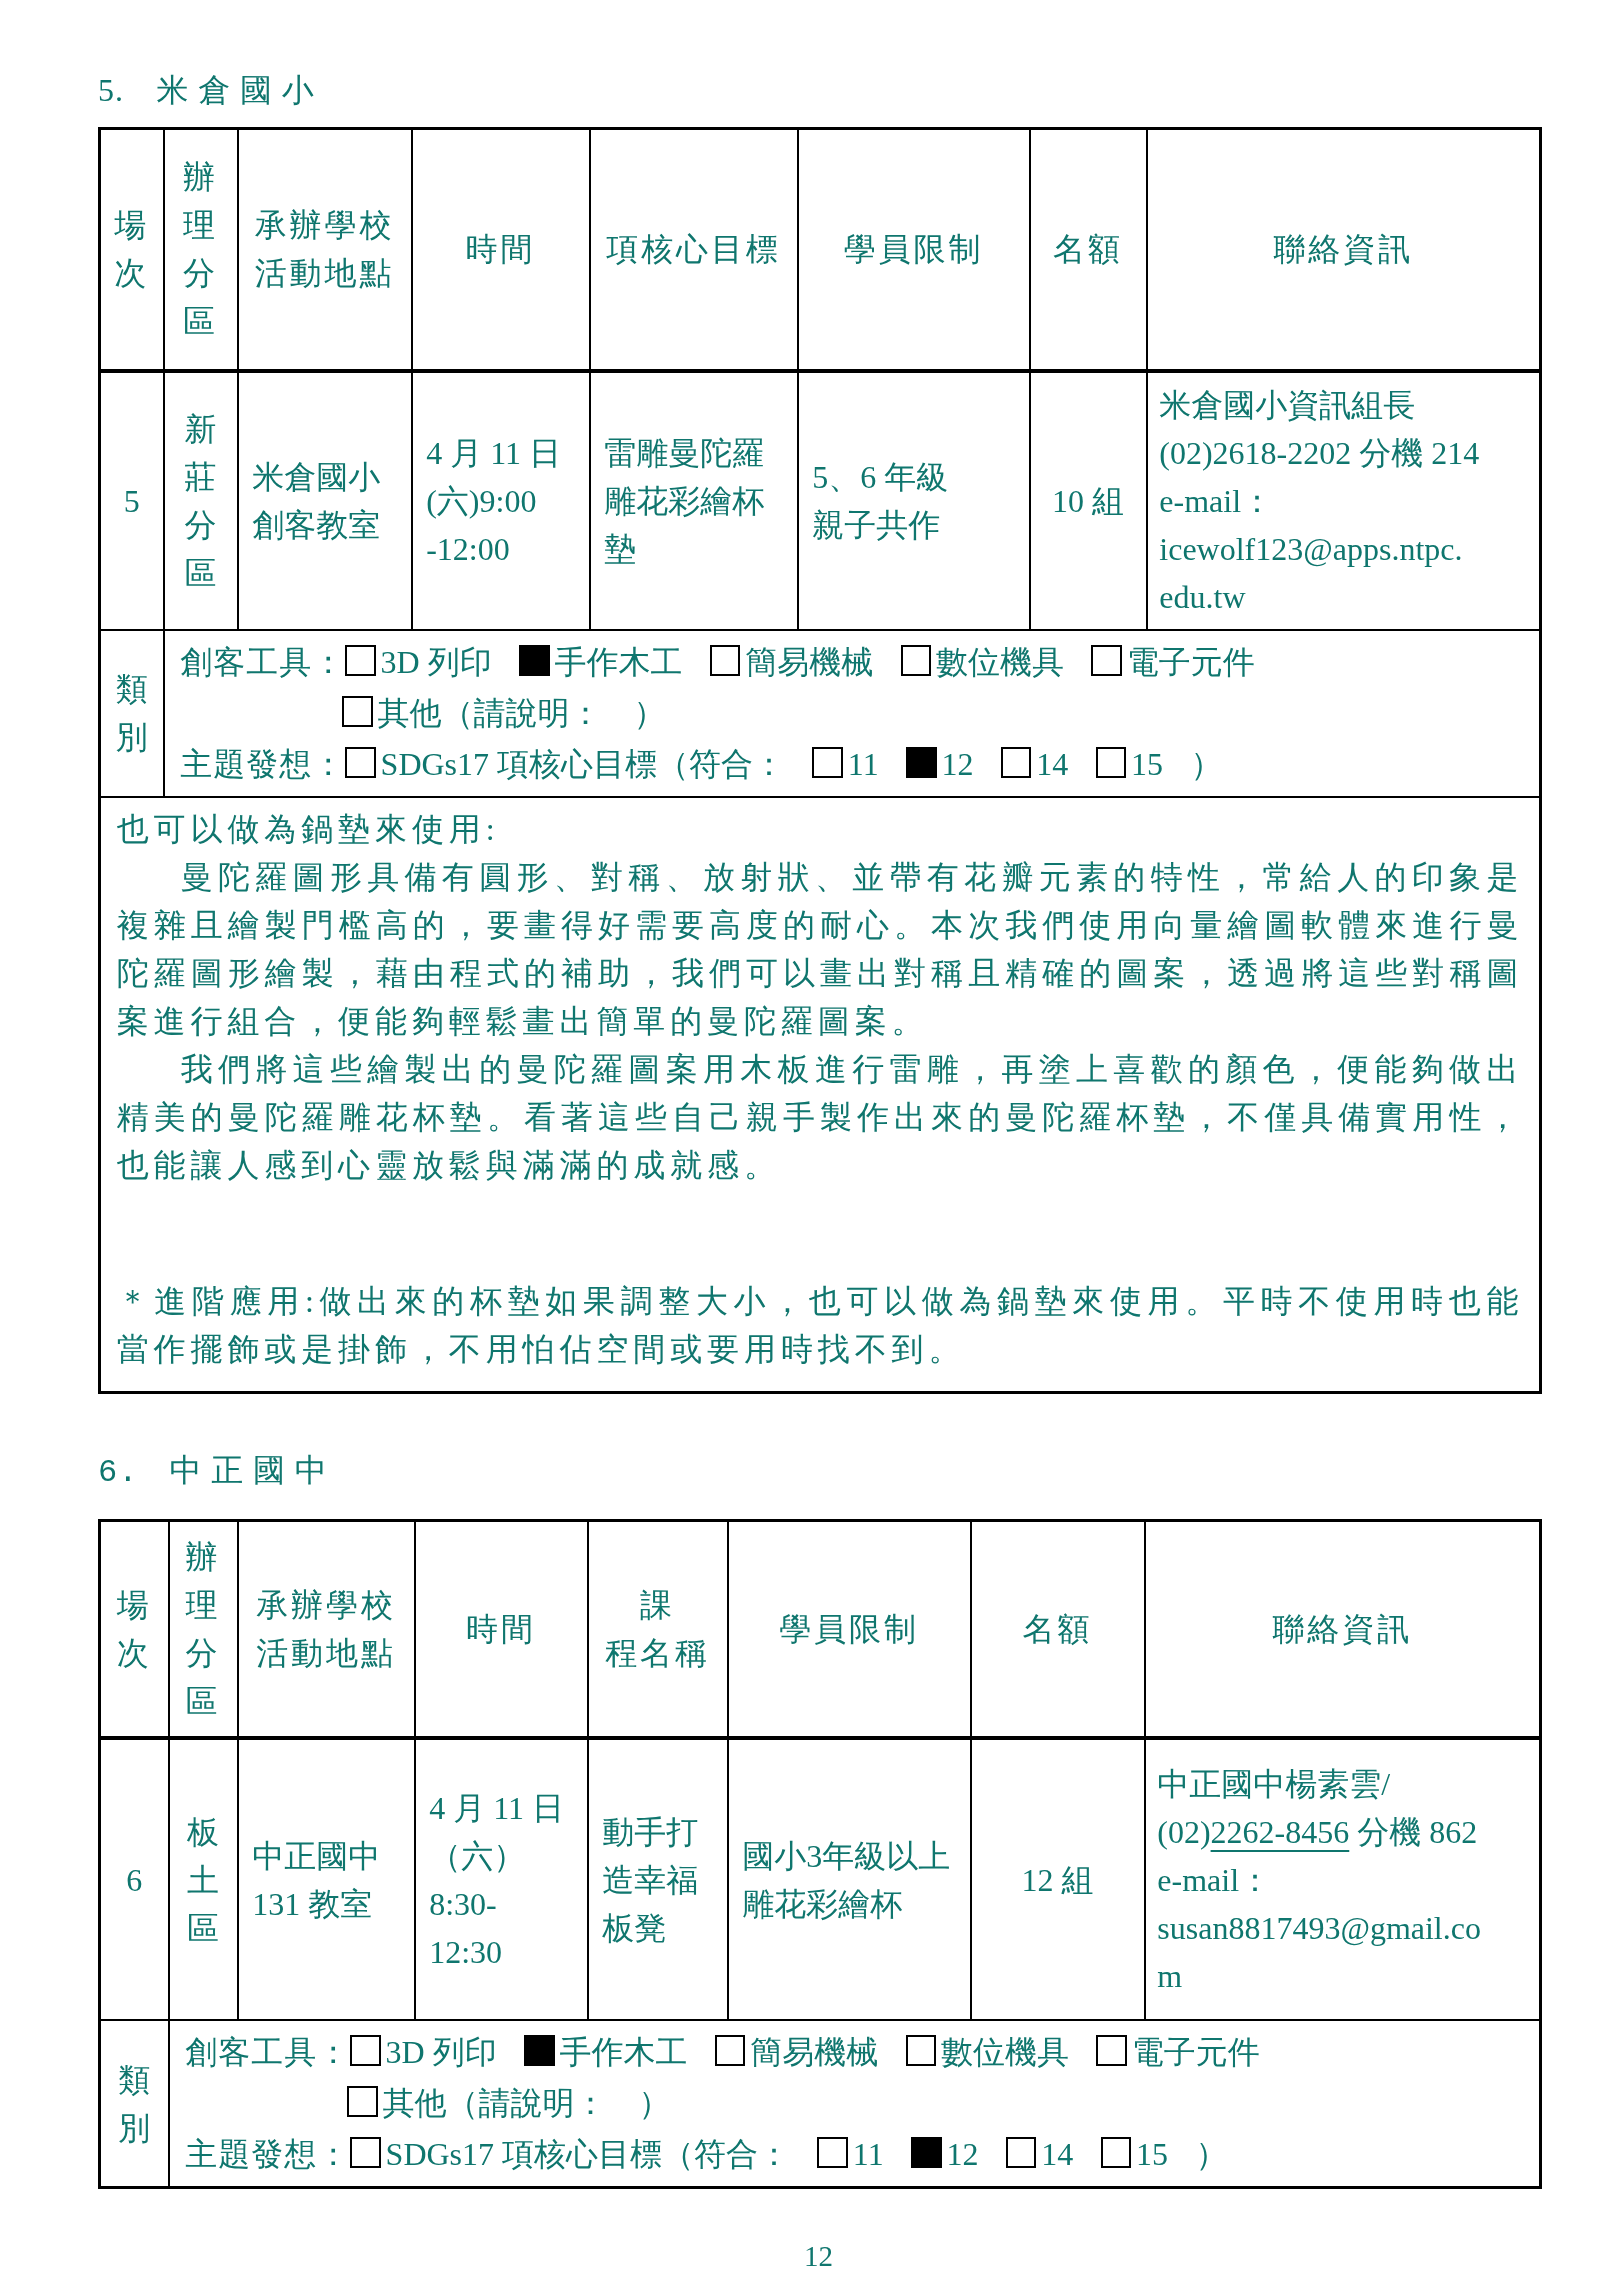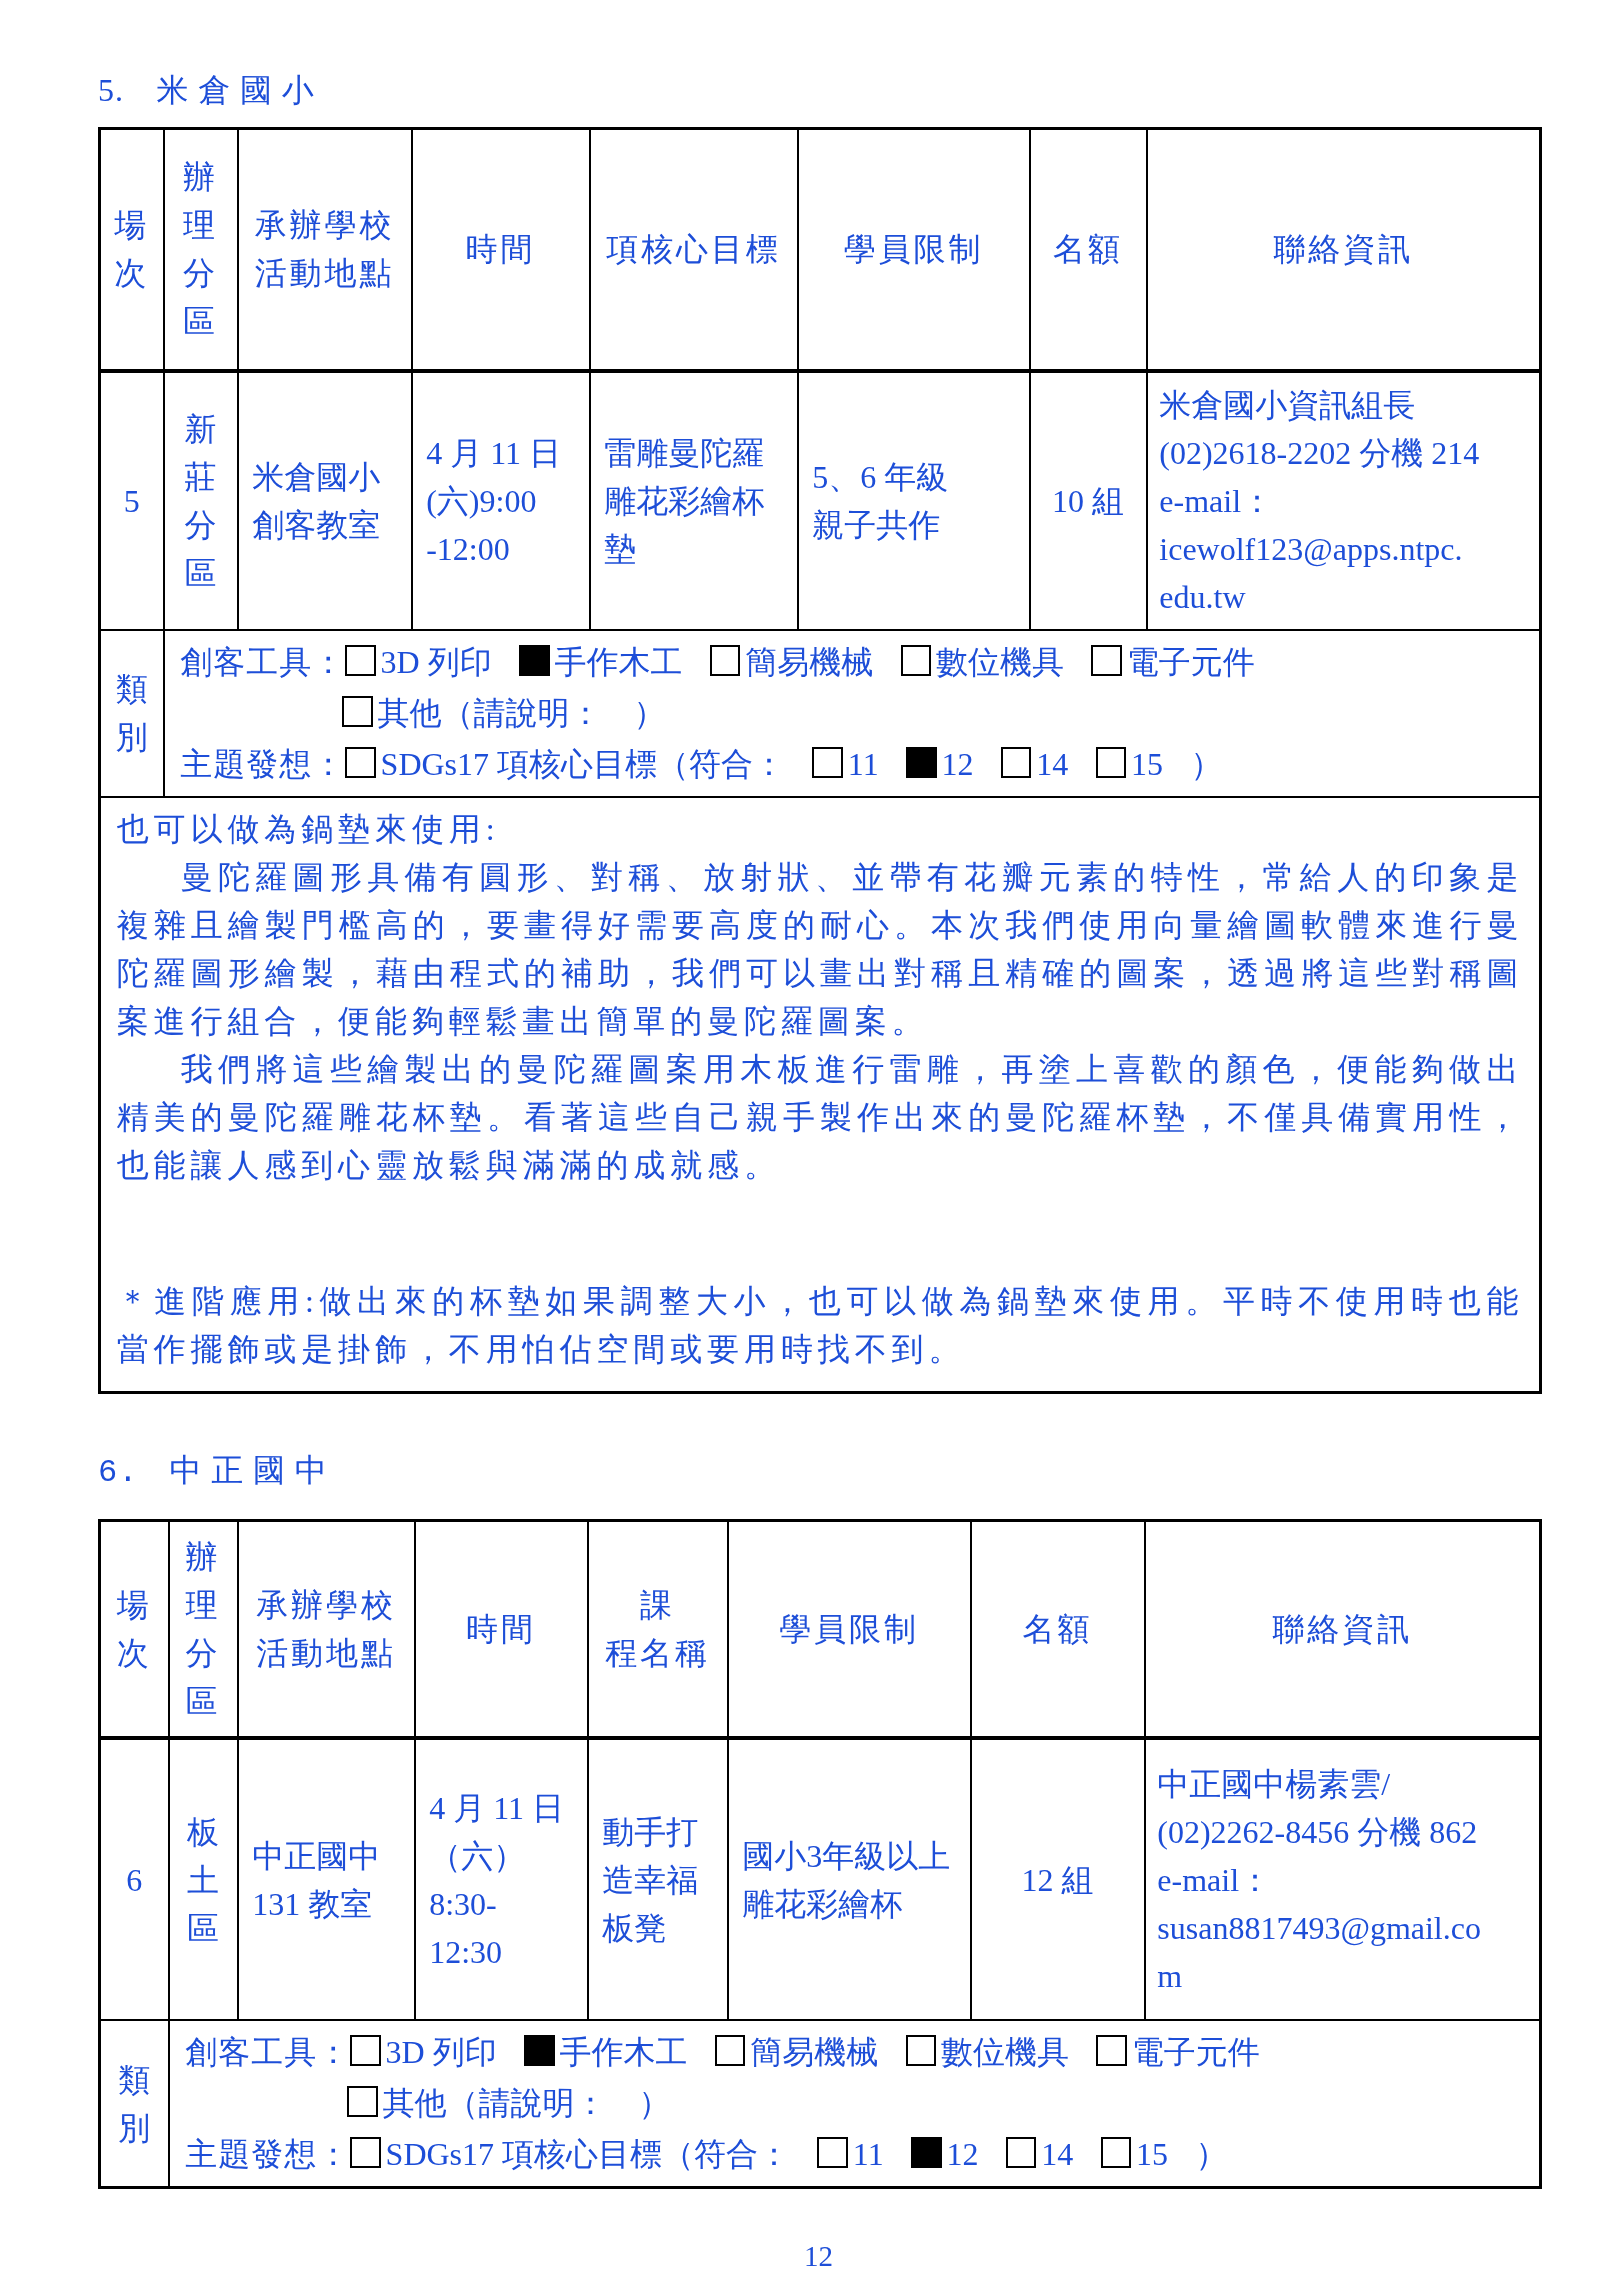--- a/index.html
+++ b/index.html
@@ -5,21 +5,21 @@
   html, body { margin: 0; padding: 0; background: #e8e8e8; }
   .page {
     position: relative;
     width: 1621px;
     height: 2293px;
     margin: 0 auto;
     background: #ffffff;
     box-sizing: border-box;
     padding: 69px 82px 0 98px;
     font-family: "Liberation Serif", "DejaVu Serif", serif;
-    color: #1d4ed8;
+    color: #0f766e;
   }
   .section-title { font-size: 32px; margin-bottom: 13.7px; letter-spacing: 1px; }
   .sec-num { display: inline-block; min-width: 27.4px; margin-right: 31px; }
   .sec-name { letter-spacing: 9.8px; }
   .section-6 .section-title { margin-top: 55px; margin-bottom: 25.5px; font-family: Liberation Mono, monospace; }
 
   table.info-table {
     border-collapse: collapse;
     table-layout: fixed;
     width: 1441px;
@@ -37,21 +37,21 @@
     border-bottom: 4.9px solid #000;
     text-align: center;
     letter-spacing: 2.9px;
   }
   .pre { white-space: pre-line; }
   .center { text-align: center; }
   .left { text-align: left; padding-left: 13.7px; padding-right: 7.8px; }
   .vtop { vertical-align: top; }
   .contact { padding: 7.8px 11.8px; line-height: 1.45; white-space: normal; }
   .ctext { white-space: pre-line; }
-  .phone-underline { white-space: pre-line; text-decoration-thickness: 2px; text-underline-offset: 6.9px; text-align: right; }
+  .phone-underline { white-space: pre-line; text-decoration: underline; text-decoration-thickness: 2px; text-underline-offset: 6.9px; text-align: right; }
 
   .t1 .header-row   { height: 243px; }
   .t1 .data-row     { height: 250px; }
   .t1 .category-row { height: 157px; }
   .t1 .desc-row     { height: 541px; }
   .t2 .header-row   { height: 218px; }
   .t2 .data-row     { height: 282px; }
   .t2 .category-row { height: 155px; }
 
   .cat-label { text-align: center; line-height: 1.8; }

